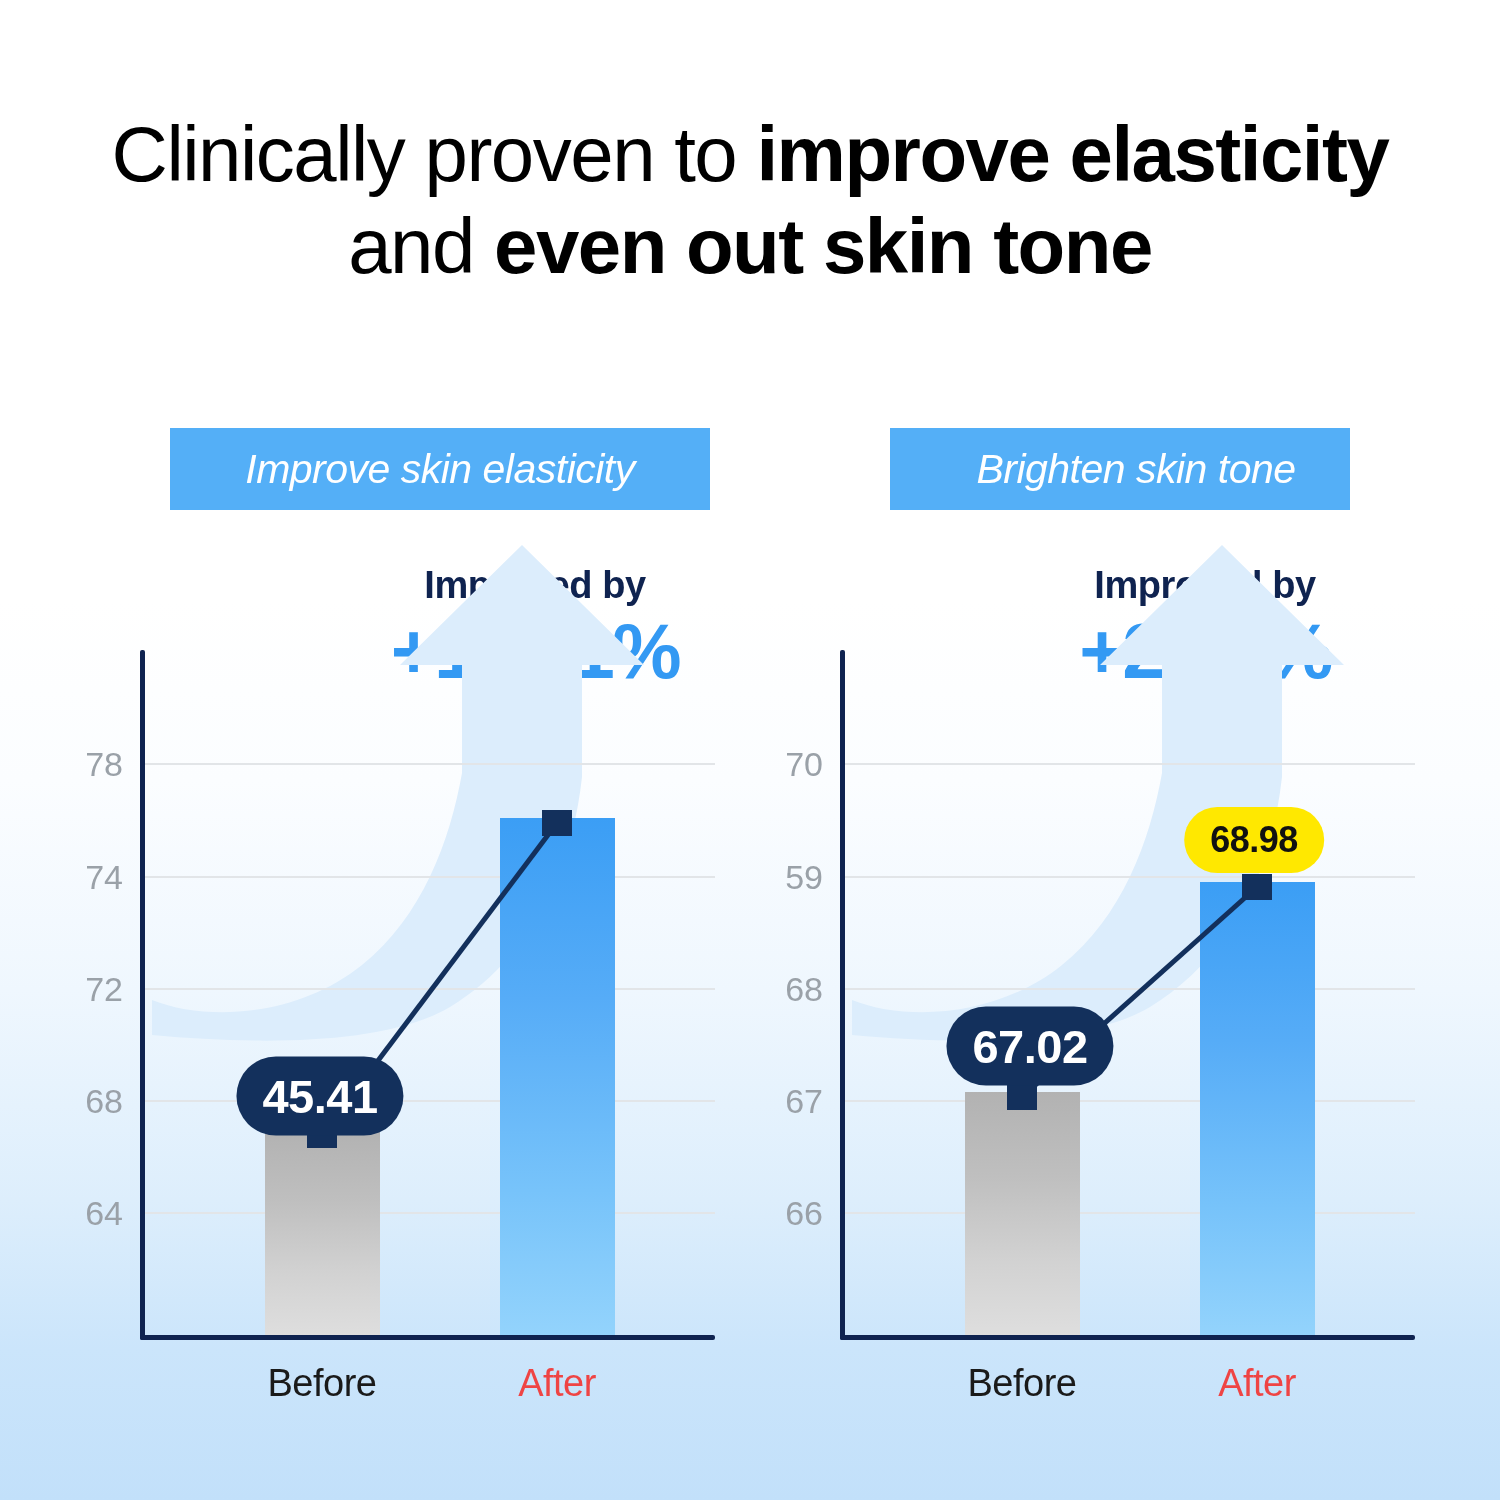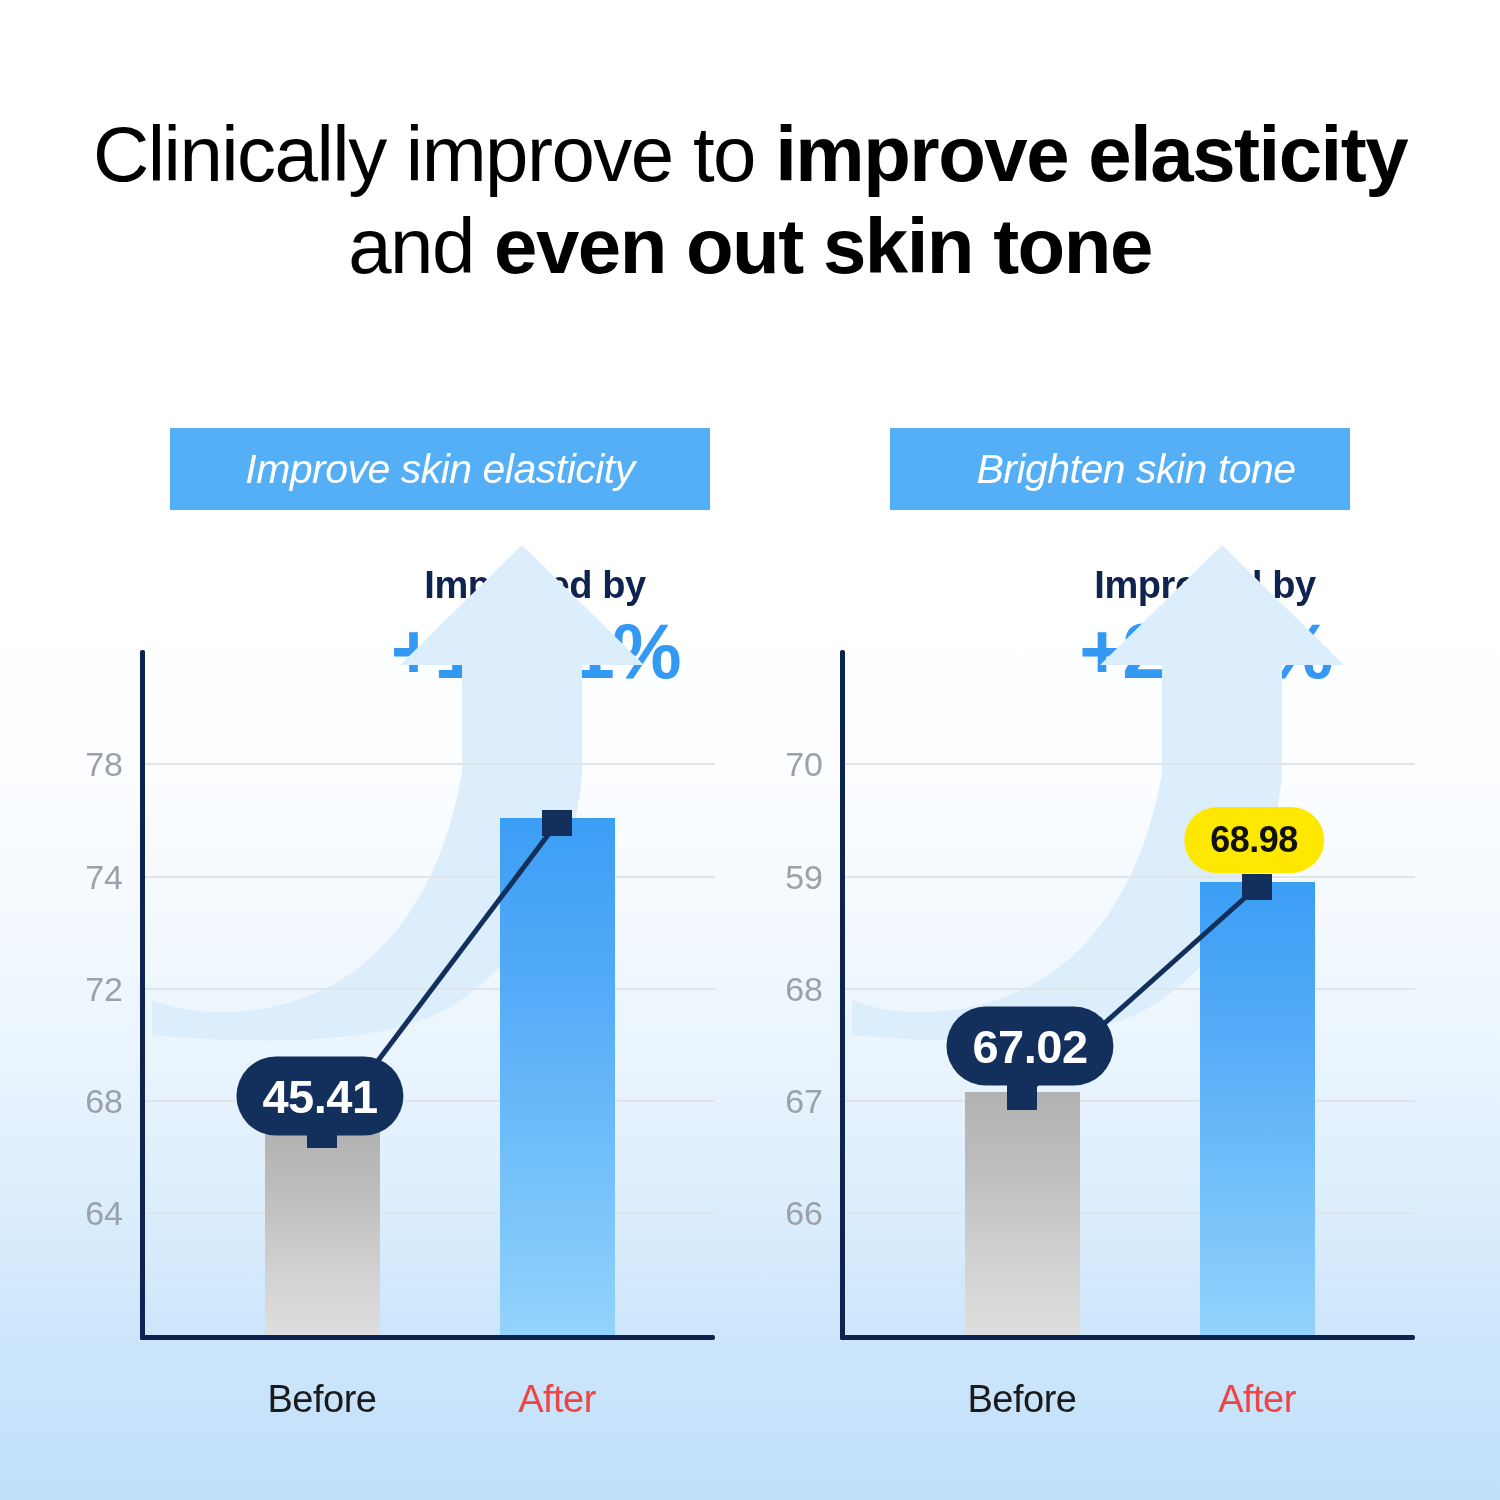--- a/index.html
+++ b/index.html
@@ -117,31 +117,30 @@
   .pill-yellow{
     background:#FFE800; color:#111111;
     font-size:36px; padding:12px 26px; border-radius:40px;
   }
 
   
   .xlabel{
     position:absolute; transform:translateX(-50%);
     font-size:38px; font-weight:400; letter-spacing:-0.5px;
     white-space:nowrap;
-    margin-top:16px;
   }
   .xlabel.before{ color:#1A1A1A; }
   .xlabel.after{ color:#ef4444; font-weight:500; }
 </style>
 </head>
 <body>
 
 <div class="headline">
   <span class="l1">
-    <span>Clinically improve to </span><span class="b">improve elasticity</span>
+    <span>Clinically proven to </span><span class="b">improve elasticity</span>
   </span>
   <span class="l2">
     <span>and </span><span class="b">even out skin tone</span>
   </span>
 </div>
 
 <div class="panel" id="panel-left">
 
   <div class="banner" id="banner-left">
     <span class="banner-text">Improve skin elasticity</span>

